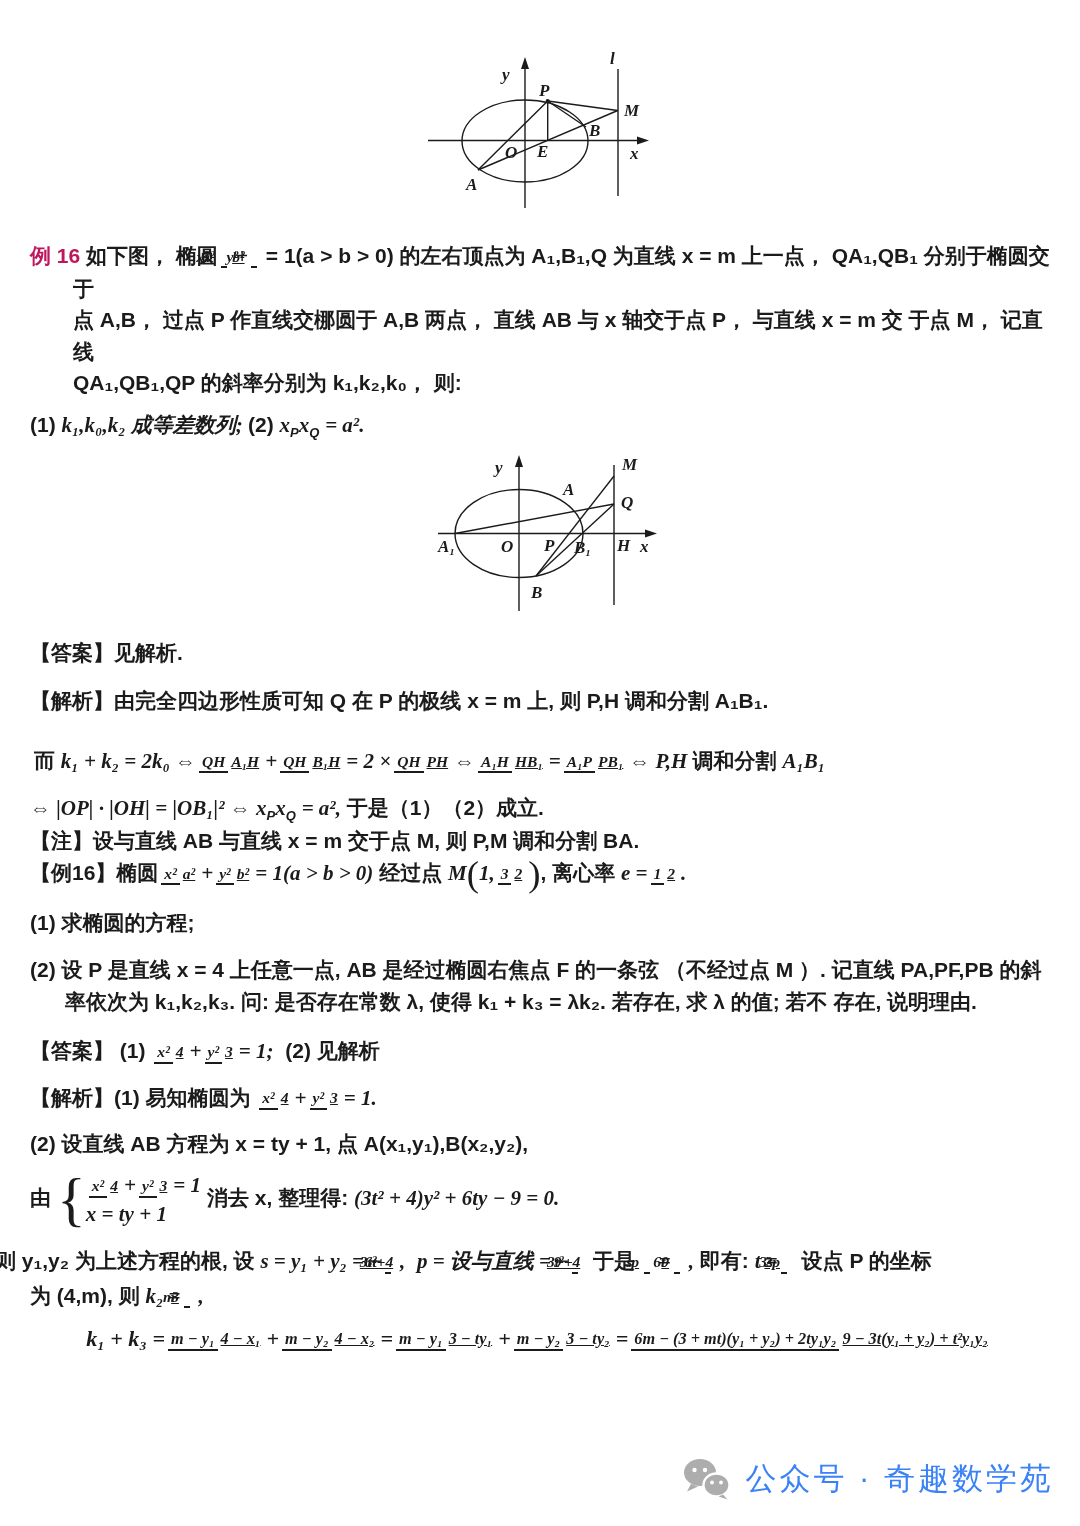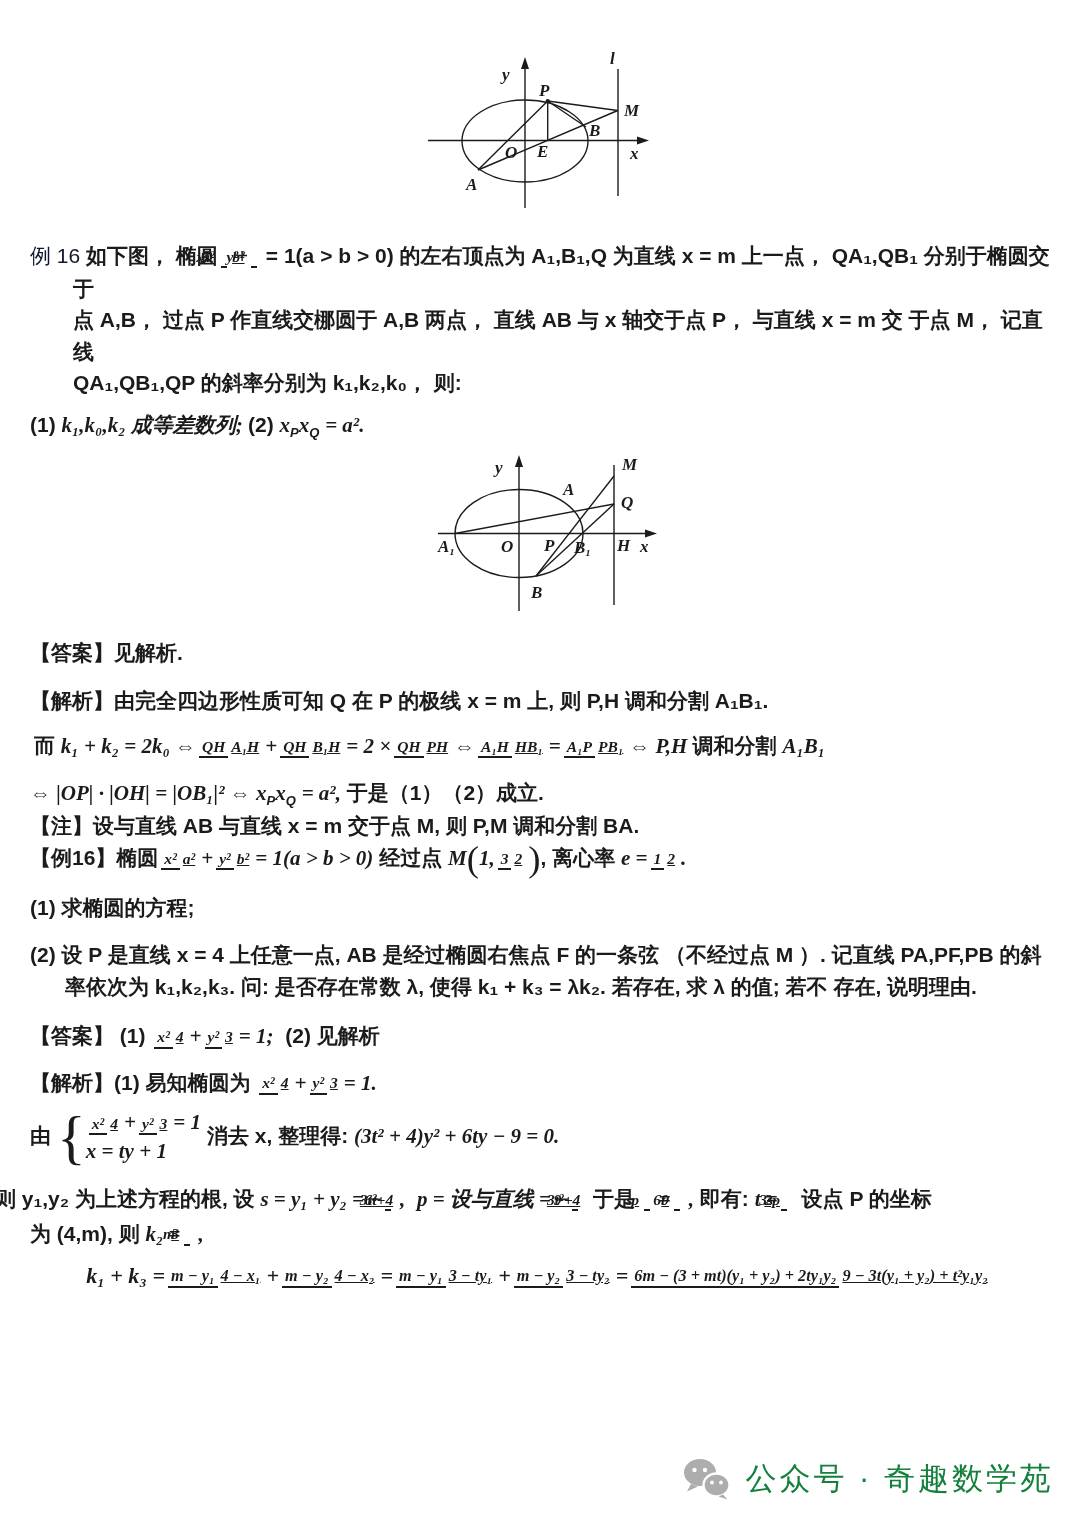--- a/index.html
+++ b/index.html
@@ -1,41 +1,41 @@
 <!DOCTYPE html>
 <html><head>
 <meta charset="utf-8">
 <style>
   html,body{margin:0;padding:0;background:#ffffff;}
   .page{position:relative;width:1080px;height:1526px;background:#ffffff;overflow:hidden;
         color:#1b1b1b;font-family:"Liberation Sans",sans-serif;font-size:21px;font-weight:600;}
   .para{margin:0;padding:0 28px 0 30px;line-height:1.5;}
   .hang43{padding-left:73px;text-indent:-43px;}
   .hang35{padding-left:65px;text-indent:-35px;}
-  .tag{color:#0f172a;font-weight:400;}
+  .tag{color:#be185d;font-weight:700;}
   .mt{font-family:"Liberation Serif",serif;font-style:italic;font-weight:700;}
   .mt sub,.vsub{font-size:0.62em;font-style:italic;}
   .frac{display:inline-flex;flex-direction:row;text-align:center;vertical-align:middle;
         font-size:0.74em;line-height:1.25;margin:0 3px;font-family:"Liberation Serif",serif;
         font-style:italic;font-weight:700;justify-content:space-between;}
   .fn{border-bottom:2px solid #1b1b1b;padding:0 3px;}
   .fd{padding:0 3px;text-decoration:underline;}
   .bigp{font-size:1.75em;font-weight:400;vertical-align:middle;line-height:1;
         font-family:"Liberation Serif",serif;font-style:normal;}
   .fig{line-height:0;}
   .fig1{margin:46px 0 0 410px;}
   .fig2{margin:8px 0 0 430px;}
   .mathline{padding:0 28px 0 30px;line-height:1.3;margin:0;}
   .sys{display:inline-flex;align-items:center;vertical-align:middle;margin:0 6px;}
   .brace{font-size:60px;font-weight:400;font-family:"Liberation Serif",serif;line-height:0.95;font-style:normal;}
   .syslines{display:inline-flex;flex-direction:column;gap:2px;text-align:left;}
   .sysline{line-height:1.3;}
   .displayeq{text-align:center;font-size:22px;margin-top:12px;}
   .wm{position:absolute;top:1458px;right:26px;display:flex;align-items:center;gap:14px;
-      color:#15803d;font-size:31px;font-weight:400;letter-spacing:3px;}
+      color:#3b82f6;font-size:31px;font-weight:400;letter-spacing:3px;}
   svg text{font-family:"Liberation Serif",serif;font-style:italic;font-weight:700;}
   .sp{margin-top:22px;}
 </style>
 </head>
 <body>
 
 <div class="page">
 
   <div class="fig fig1">
     <svg width="260" height="170" viewBox="410 50 260 170">
@@ -107,21 +107,21 @@
         <text x="640" y="493">x</text>
         <text x="531" y="539">B</text>
       </g>
     </svg>
   </div>
 
   <p class="para sp"><span class="cn">【答案】</span><span class="cn">见解析.</span></p>
 
   <p class="para" style="margin-top:16px;"><span class="cn">【解析】</span><span class="cn">由完全四边形性质可知 Q 在 P 的极线 x = m 上, 则 P,H 调和分割 A₁B₁.</span></p>
 
-  <p class="mathline" style="margin-top:16px;padding-left:34px;"><span class="cn">而 </span><span class="mt">k₁ + k₂ = 2k₀ ⇔</span><span class="frac">
+  <p class="mathline" style="margin-top:31px;padding-left:34px;"><span class="cn">而 </span><span class="mt">k₁ + k₂ = 2k₀ ⇔</span><span class="frac">
         <span class="fn">QH</span>
         <span class="fd">A₁H</span>
       </span><span class="mt">+</span><span class="frac">
         <span class="fn">QH</span>
         <span class="fd">B₁H</span>
       </span><span class="mt">= 2 ×</span><span class="frac">
         <span class="fn">QH</span>
         <span class="fd">PH</span>
       </span><span class="mt">⇔</span><span class="frac">
         <span class="fn">A₁H</span>
@@ -162,20 +162,21 @@
       </span><span class="mt">= 1;</span>&nbsp;&nbsp;<span class="cn">(2)</span> <span class="cn">见解析</span></p>
 
   <p class="mathline" style="margin-top:18px;"><span class="cn">【解析】</span><span class="cn">(1) 易知椭圆为</span> <span class="frac">
         <span class="fn">x²</span>
         <span class="fd">4</span>
       </span><span class="mt">+</span><span class="frac">
         <span class="fn">y²</span>
         <span class="fd">3</span>
       </span><span class="mt">= 1.</span></p>
 
+  <p class="para" style="margin-top:16px;"><span class="cn">(2)  设直线 AB 方程为 x = ty + 1,  点 A(x₁,y₁),B(x₂,y₂),</span></p>
 
   <p class="mathline" style="margin-top:12px;"><span class="cn">由</span><span class="sys">
         <span class="brace">{</span>
         <span class="syslines">
           <span class="sysline mt"><span class="frac">
               <span class="fn">x²</span>
               <span class="fd">4</span>
             </span><span class="mt">+</span><span class="frac">
               <span class="fn">y²</span>
               <span class="fd">3</span>

